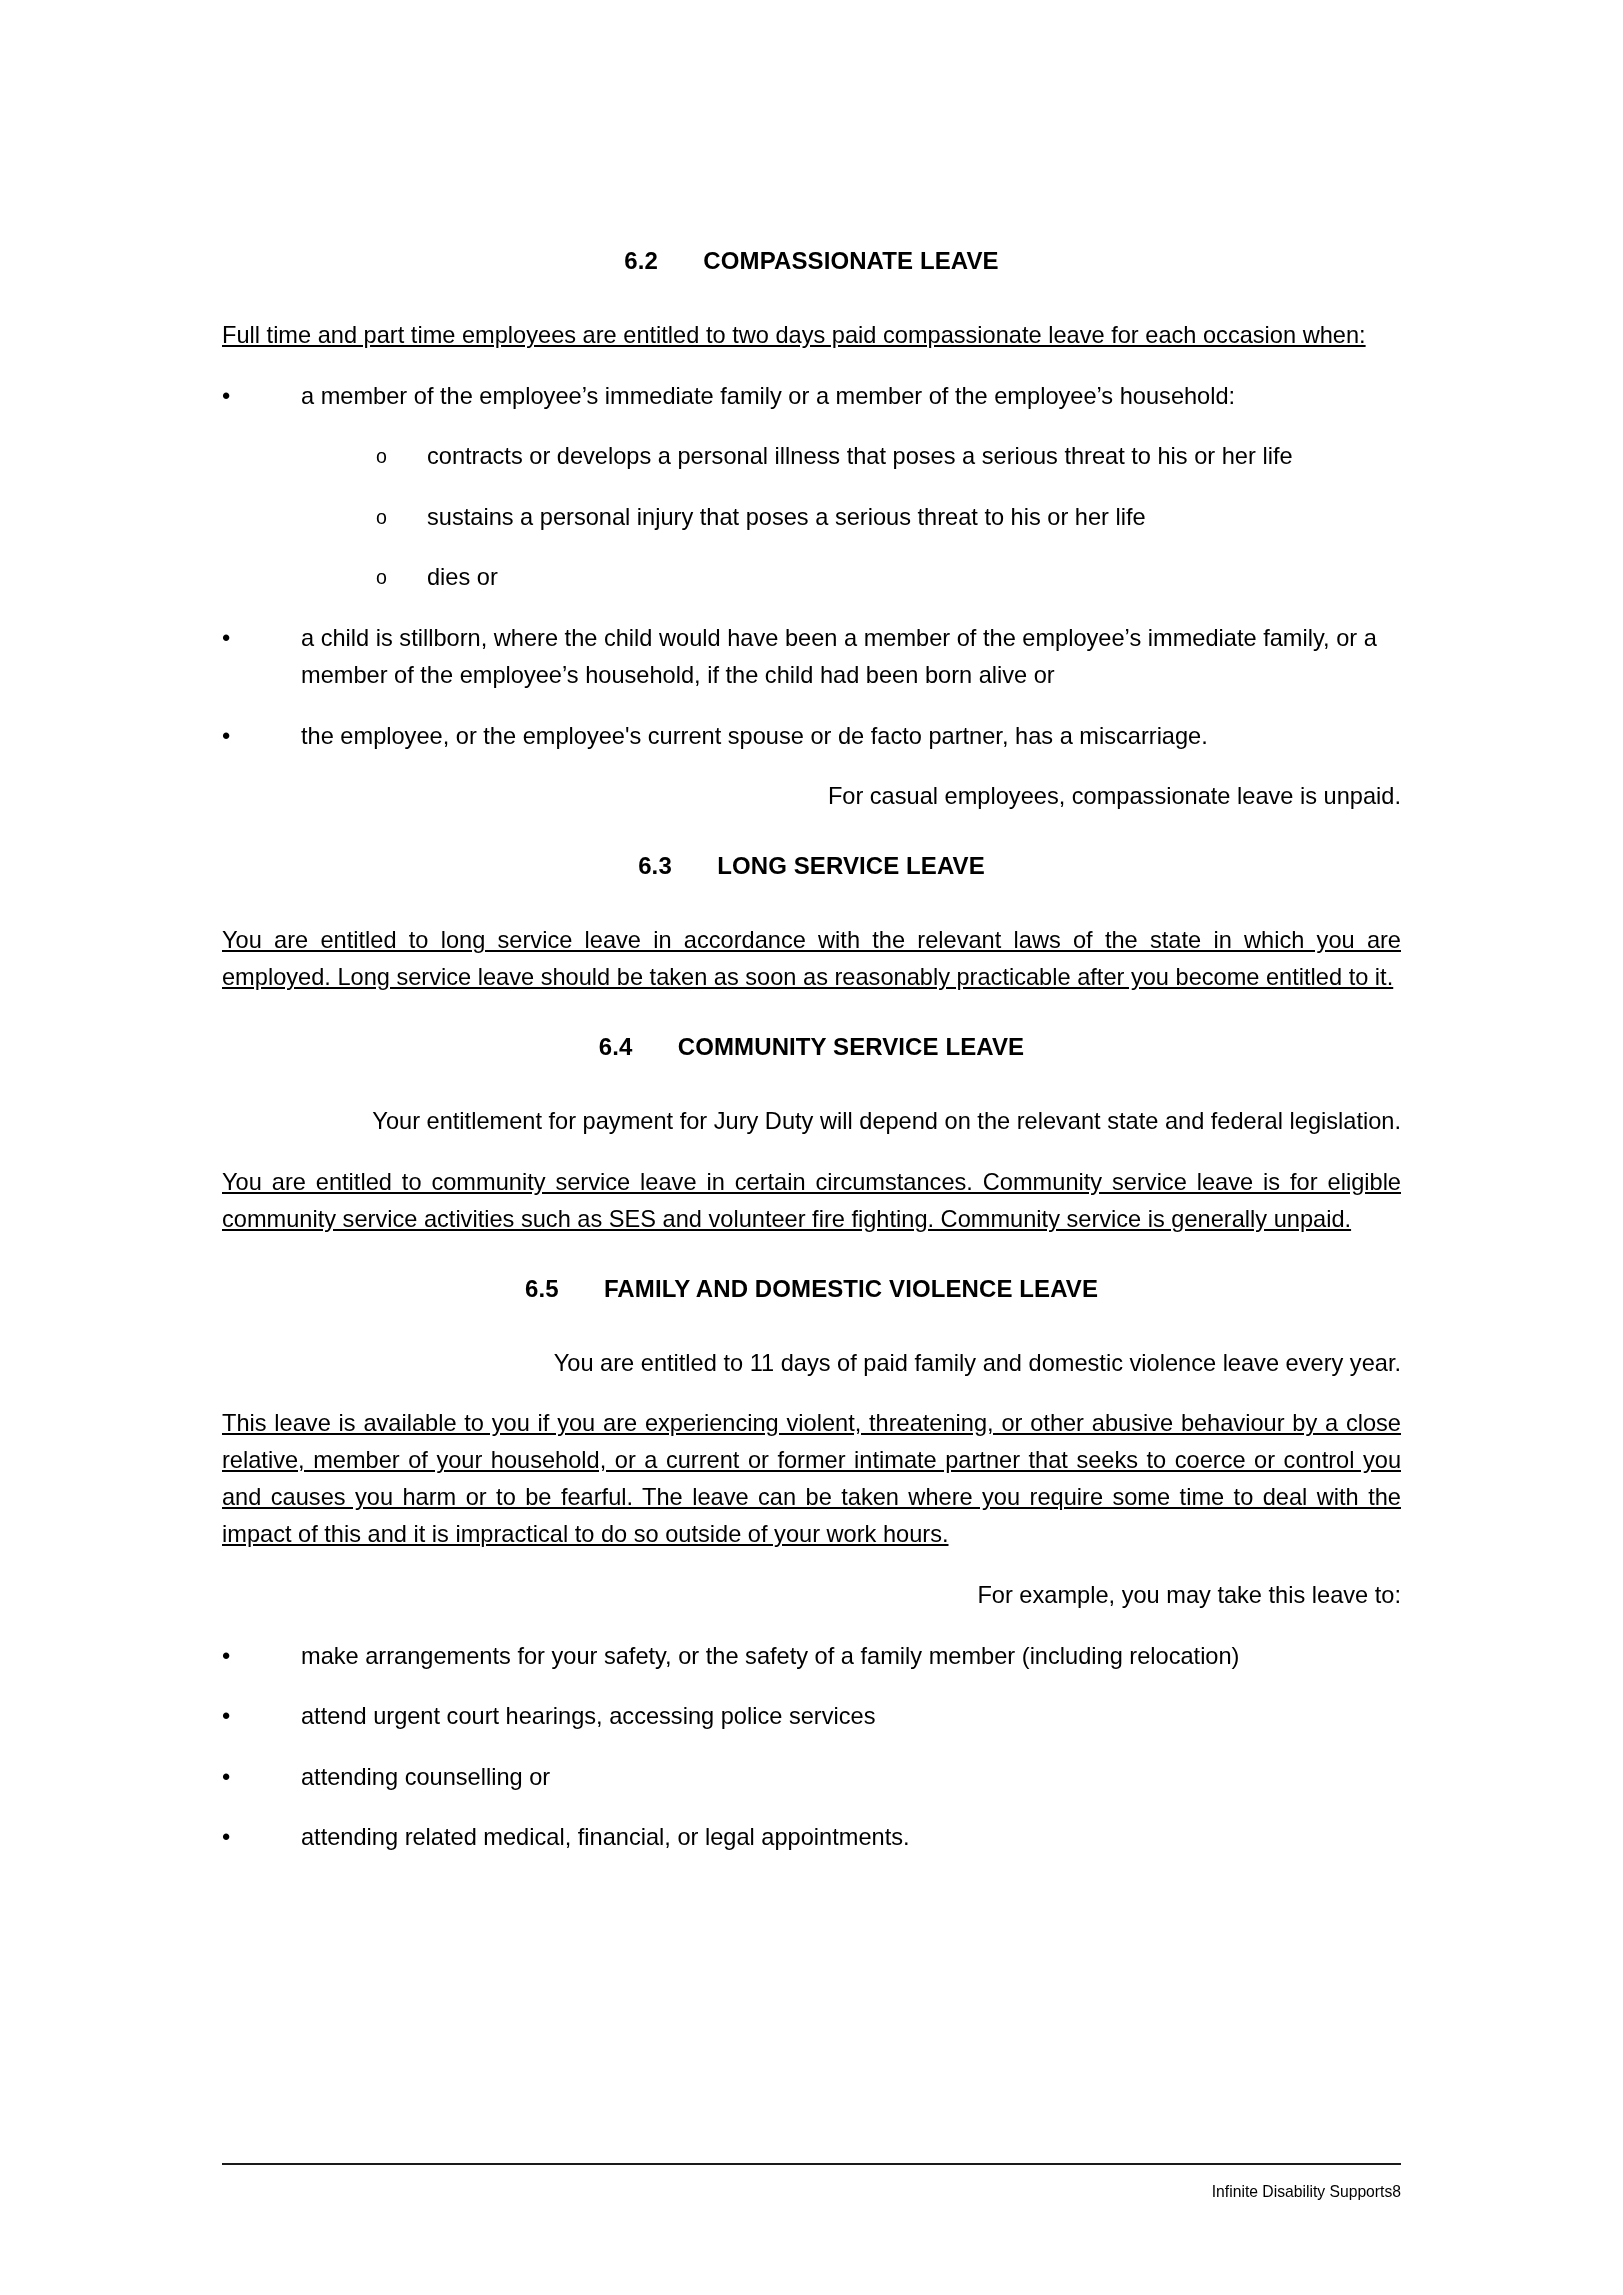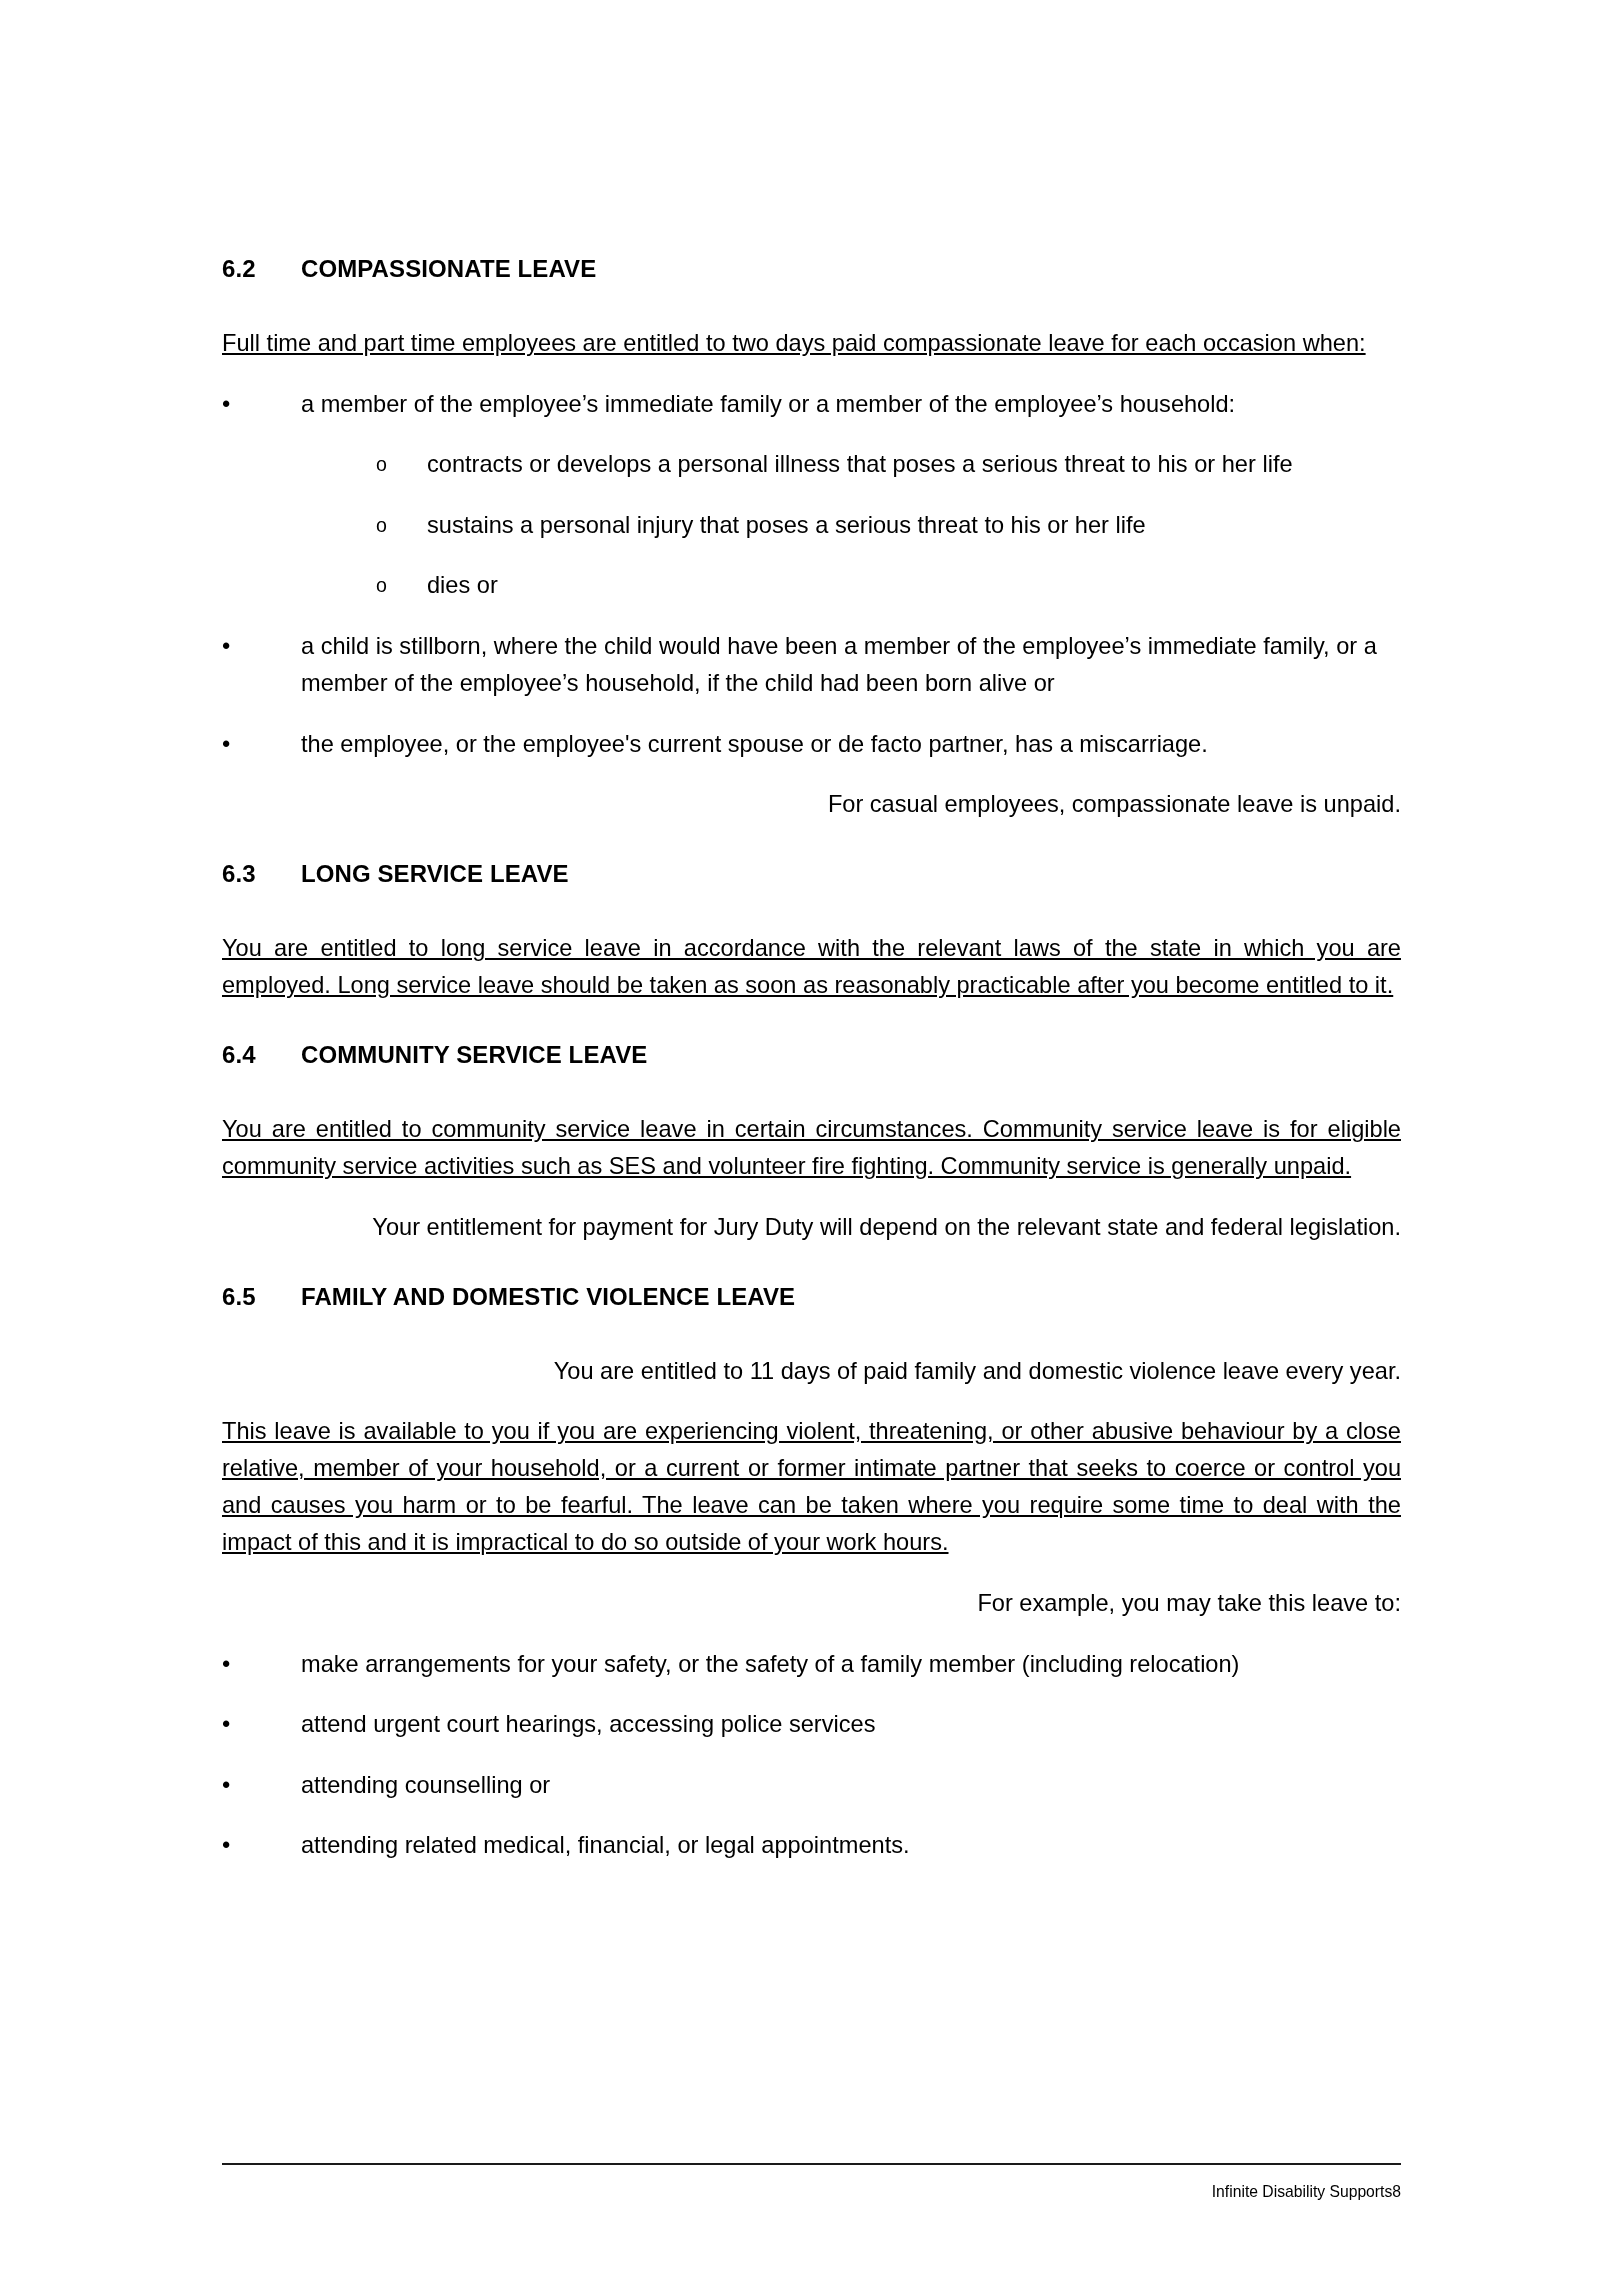--- a/index.html
+++ b/index.html
@@ -22,22 +22,23 @@
     left: 222px;
     width: 1179px;
     font-size: 23.6px;
     line-height: 37px;
   }
   .heading {
     display: flex;
     font-size: 24px;
     font-weight: bold;
     line-height: 30px;
-    margin: 12px 0 41px 0;
+    margin: 4px 0 41px 0;
     letter-spacing: 0.1px;
+    justify-content: center;
   }
   .section + .section .heading {
     margin-top: 36px;
   }
   .heading .h-num {
     width: 79px;
     flex-shrink: 0;
   }
   .para {
     margin: 0 0 23.6px 0;
@@ -123,22 +124,22 @@
         <span class="h-title">LONG SERVICE LEAVE</span>
       </div>
       <p class="para justify">You are entitled to long service leave in accordance with the relevant laws of the state in which you are employed. Long service leave should be taken as soon as reasonably practicable after you become entitled to it.</p>
     </div>
 
     <div class="section">
       <div class="heading">
         <span class="h-num">6.4</span>
         <span class="h-title">COMMUNITY SERVICE LEAVE</span>
       </div>
+      <p class="para">Your entitlement for payment for Jury Duty will depend on the relevant state and federal legislation.</p>
       <p class="para justify">You are entitled to community service leave in certain circumstances. Community service leave is for eligible community service activities such as SES and volunteer fire fighting. Community service is generally unpaid.</p>
-      <p class="para">Your entitlement for payment for Jury Duty will depend on the relevant state and federal legislation.</p>
     </div>
 
     <div class="section">
       <div class="heading">
         <span class="h-num">6.5</span>
         <span class="h-title">FAMILY AND DOMESTIC VIOLENCE LEAVE</span>
       </div>
       <p class="para">You are entitled to 11 days of paid family and domestic violence leave every year.</p>
       <p class="para justify">This leave is available to you if you are experiencing violent, threatening, or other abusive behaviour by a close relative, member of your household, or a current or former intimate partner that seeks to coerce or control you and causes you harm or to be fearful. The leave can be taken where you require some time to deal with the impact of this and it is impractical to do so outside of your work hours.</p>
       <p class="para">For example, you may take this leave to:</p>

